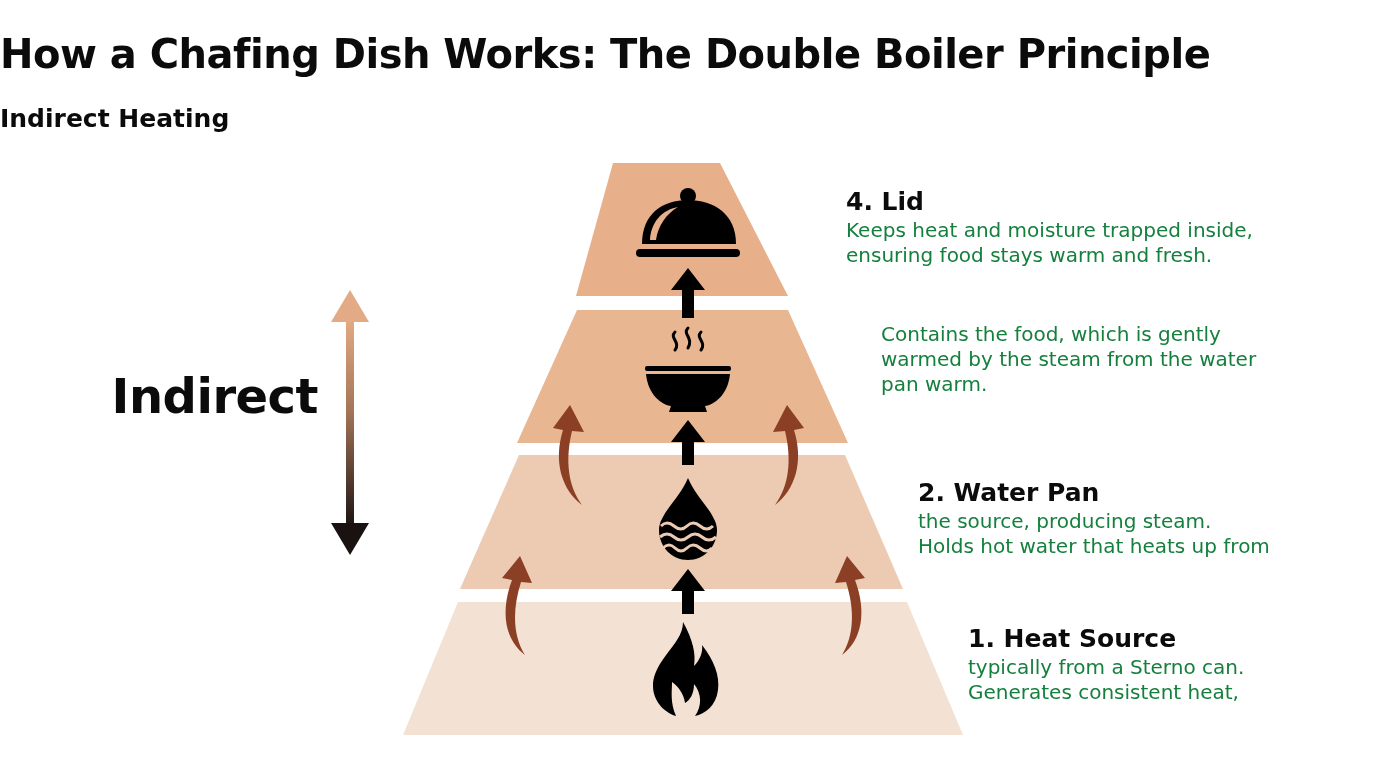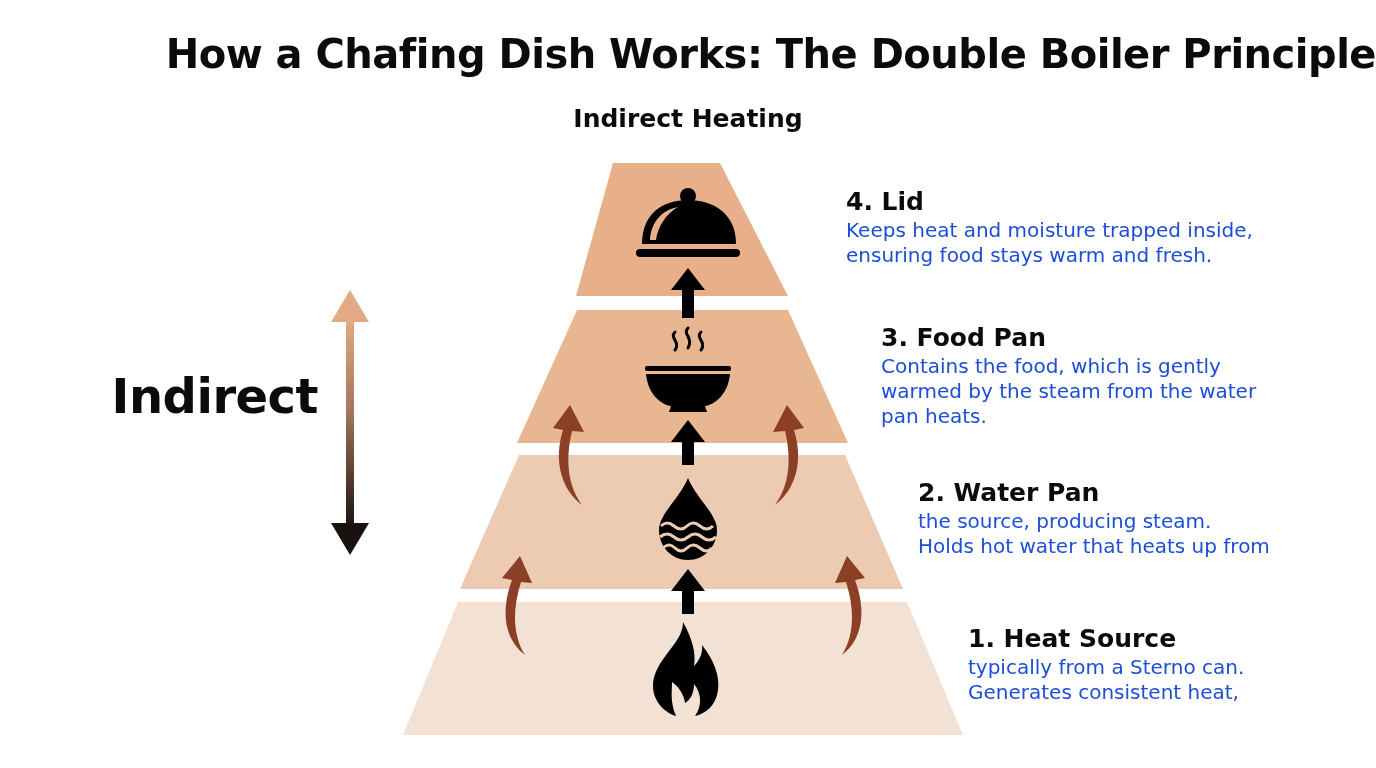--- a/index.html
+++ b/index.html
@@ -13,32 +13,31 @@
       position: relative;
       overflow: hidden;
       font-family: "DejaVu Sans", sans-serif;
       color: #0b0b0b;
     }
     .title {
       position: absolute;
       left: 0;
       top: 28px;
       width: 1376px;
-      text-align: right;
+      text-align: left;
       font-size: 40px;
       font-weight: bold;
       letter-spacing: -0.5px;
       line-height: 52px;
     }
     .subtitle {
       position: absolute;
       left: 0;
       top: 102px;
       width: 1376px;
-      text-align: center;
       font-size: 25px;
       font-weight: bold;
       line-height: 34px;
     }
     .side-label {
       position: absolute;
       left: 100px;
       top: 368px;
       width: 218px;
       text-align: right;
@@ -58,21 +57,21 @@
     }
     .label .h {
       font-size: 25px;
       font-weight: bold;
       line-height: 32px;
       white-space: nowrap;
     }
     .label .d {
       font-size: 20px;
       line-height: 25px;
-      color: #1d4ed8;
+      color: #15803d;
     }
     .label .d div { white-space: nowrap; }
   </style>
 </head>
 <body>
 
 <div class="title">How a Chafing Dish Works: The Double Boiler Principle</div>
 <div class="subtitle">Indirect Heating</div>
 
 <div class="side-label">
@@ -149,25 +148,24 @@
 
 <div class="label" style="left:846px; top:186px;">
   <div class="h">4. Lid</div>
   <div class="d">
     <div>Keeps heat and moisture trapped inside,</div>
     <div>ensuring food stays warm and fresh.</div>
   </div>
 </div>
 
 <div class="label" style="left:881px; top:322px;">
-  <div class="h">3. Food Pan</div>
   <div class="d">
     <div>Contains the food, which is gently</div>
     <div>warmed by the steam from the water</div>
-    <div>pan heats.</div>
+    <div>pan warm.</div>
   </div>
 </div>
 
 <div class="label" style="left:918px; top:477px;">
   <div class="h">2. Water Pan</div>
   <div class="d">
     <div>the source, producing steam.</div>
     <div>Holds hot water that heats up from</div>
   </div>
 </div>

